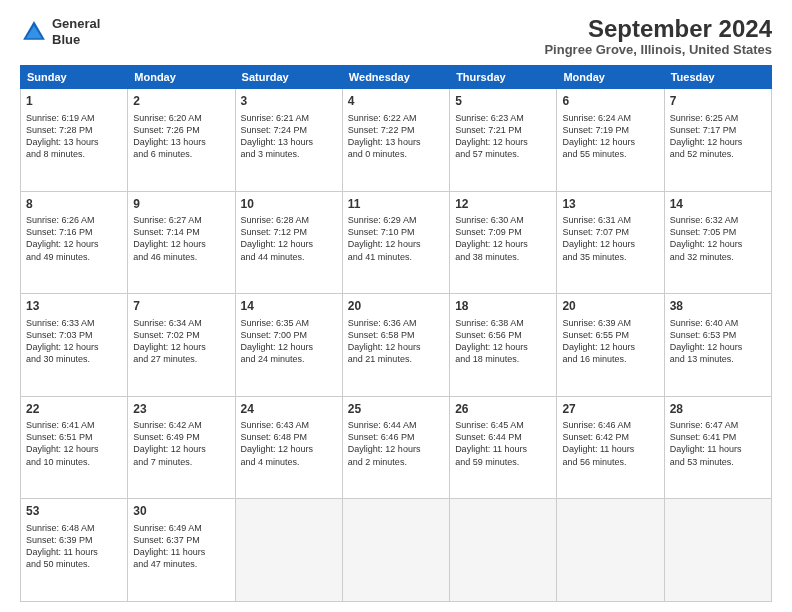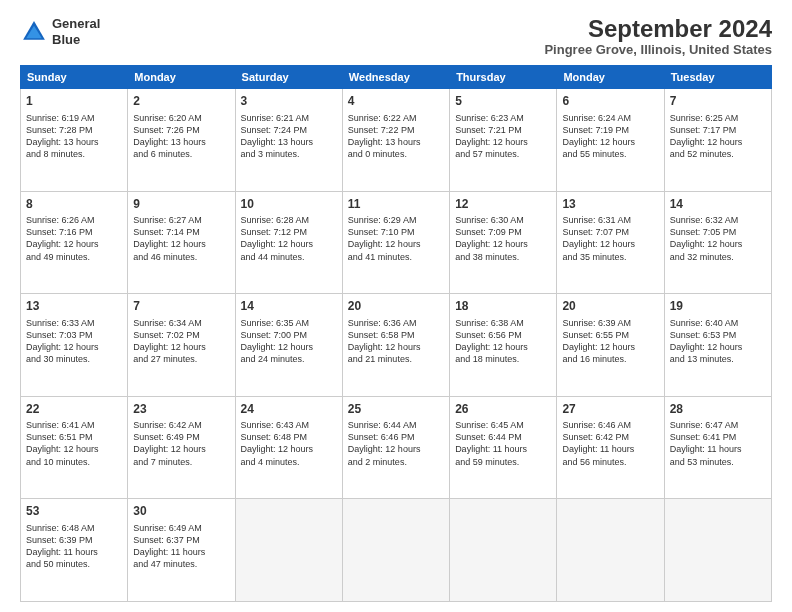--- a/index.html
+++ b/index.html
@@ -205,21 +205,21 @@
           </td>
           <td>
             <span class="day-num">18</span>
             <div class="day-info">Sunrise: 6:38 AM<br>Sunset: 6:56 PM<br>Daylight: 12 hours<br>and 18 minutes.</div>
           </td>
           <td>
             <span class="day-num">20</span>
             <div class="day-info">Sunrise: 6:39 AM<br>Sunset: 6:55 PM<br>Daylight: 12 hours<br>and 16 minutes.</div>
           </td>
           <td>
-            <span class="day-num">19</span>
+            <span class="day-num">38</span>
             <div class="day-info">Sunrise: 6:40 AM<br>Sunset: 6:53 PM<br>Daylight: 12 hours<br>and 13 minutes.</div>
           </td>
         </tr>
         <tr>
           <td>
             <span class="day-num">22</span>
             <div class="day-info">Sunrise: 6:41 AM<br>Sunset: 6:51 PM<br>Daylight: 12 hours<br>and 10 minutes.</div>
           </td>
           <td>
             <span class="day-num">23</span>

